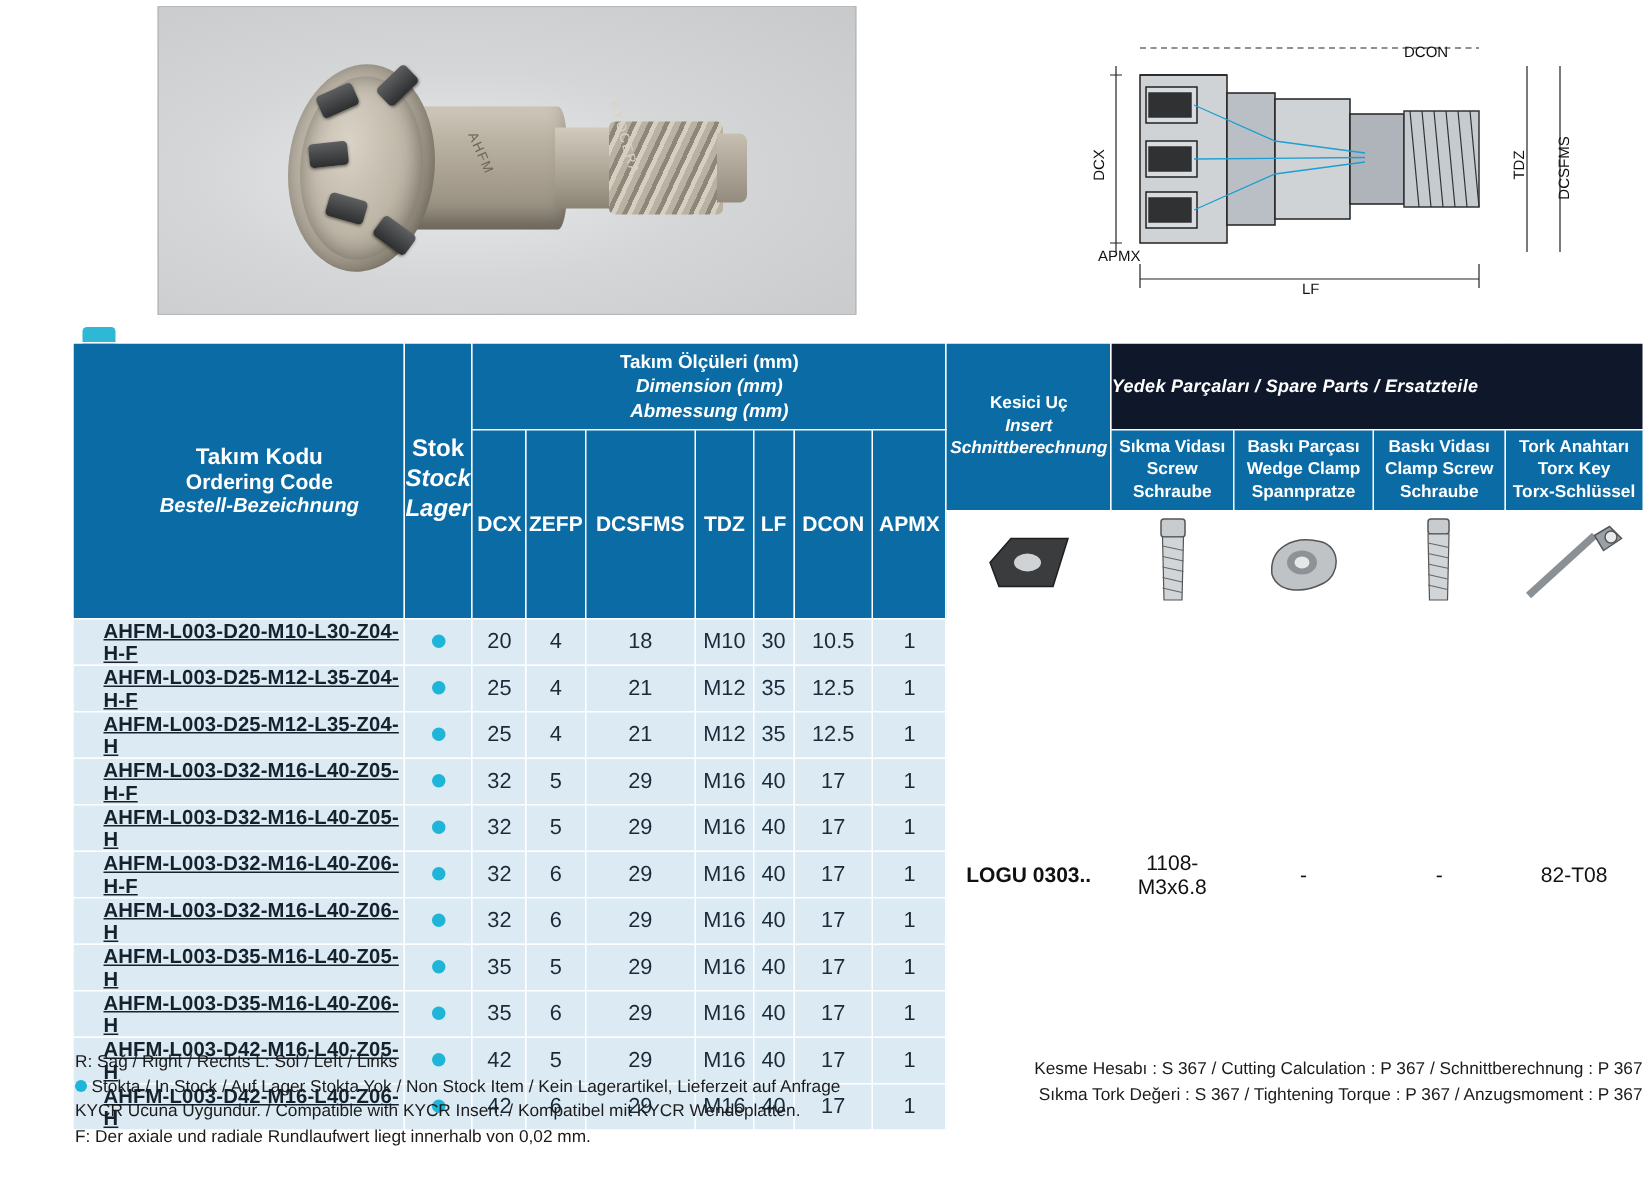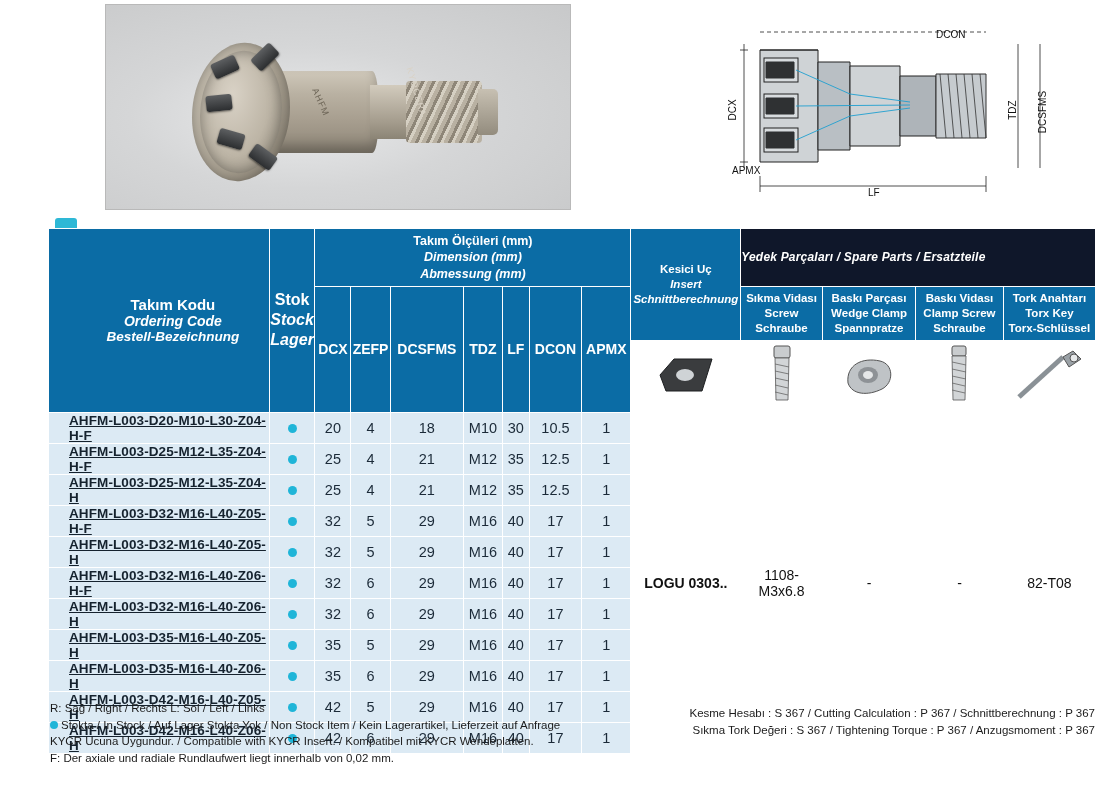--- a/index.html
+++ b/index.html
@@ -140,21 +140,21 @@
     letter-spacing: .2px;
   }
   .code-cell {
     background: #0b6ca5;
     color: #fff;
     vertical-align: middle;
     padding: 6px 0 6px 28px;
     width: 258px;
   }
   .code-cell .l1 { font-size: 15px; font-weight: bold; }
-  .code-cell .l2 { font-size: 14px; font-style: italic; font-weight: bold; }
+  .code-cell .l2 { font-size: 14px; font-weight: bold; }
   .code-cell .l3 { font-size: 13.5px; font-style: italic; font-weight: bold; }
 
   .stok-hd {
     background: #0b6ca5; color:#fff;
     font-size: 16px; text-align: center; width: 46px;
     line-height: 1.25; padding: 3px 0; margin-left: 48px;
   }
   .stok-hd .a { font-weight: bold; }
   .stok-hd .b, .stok-hd .c { font-style: italic; }
 

